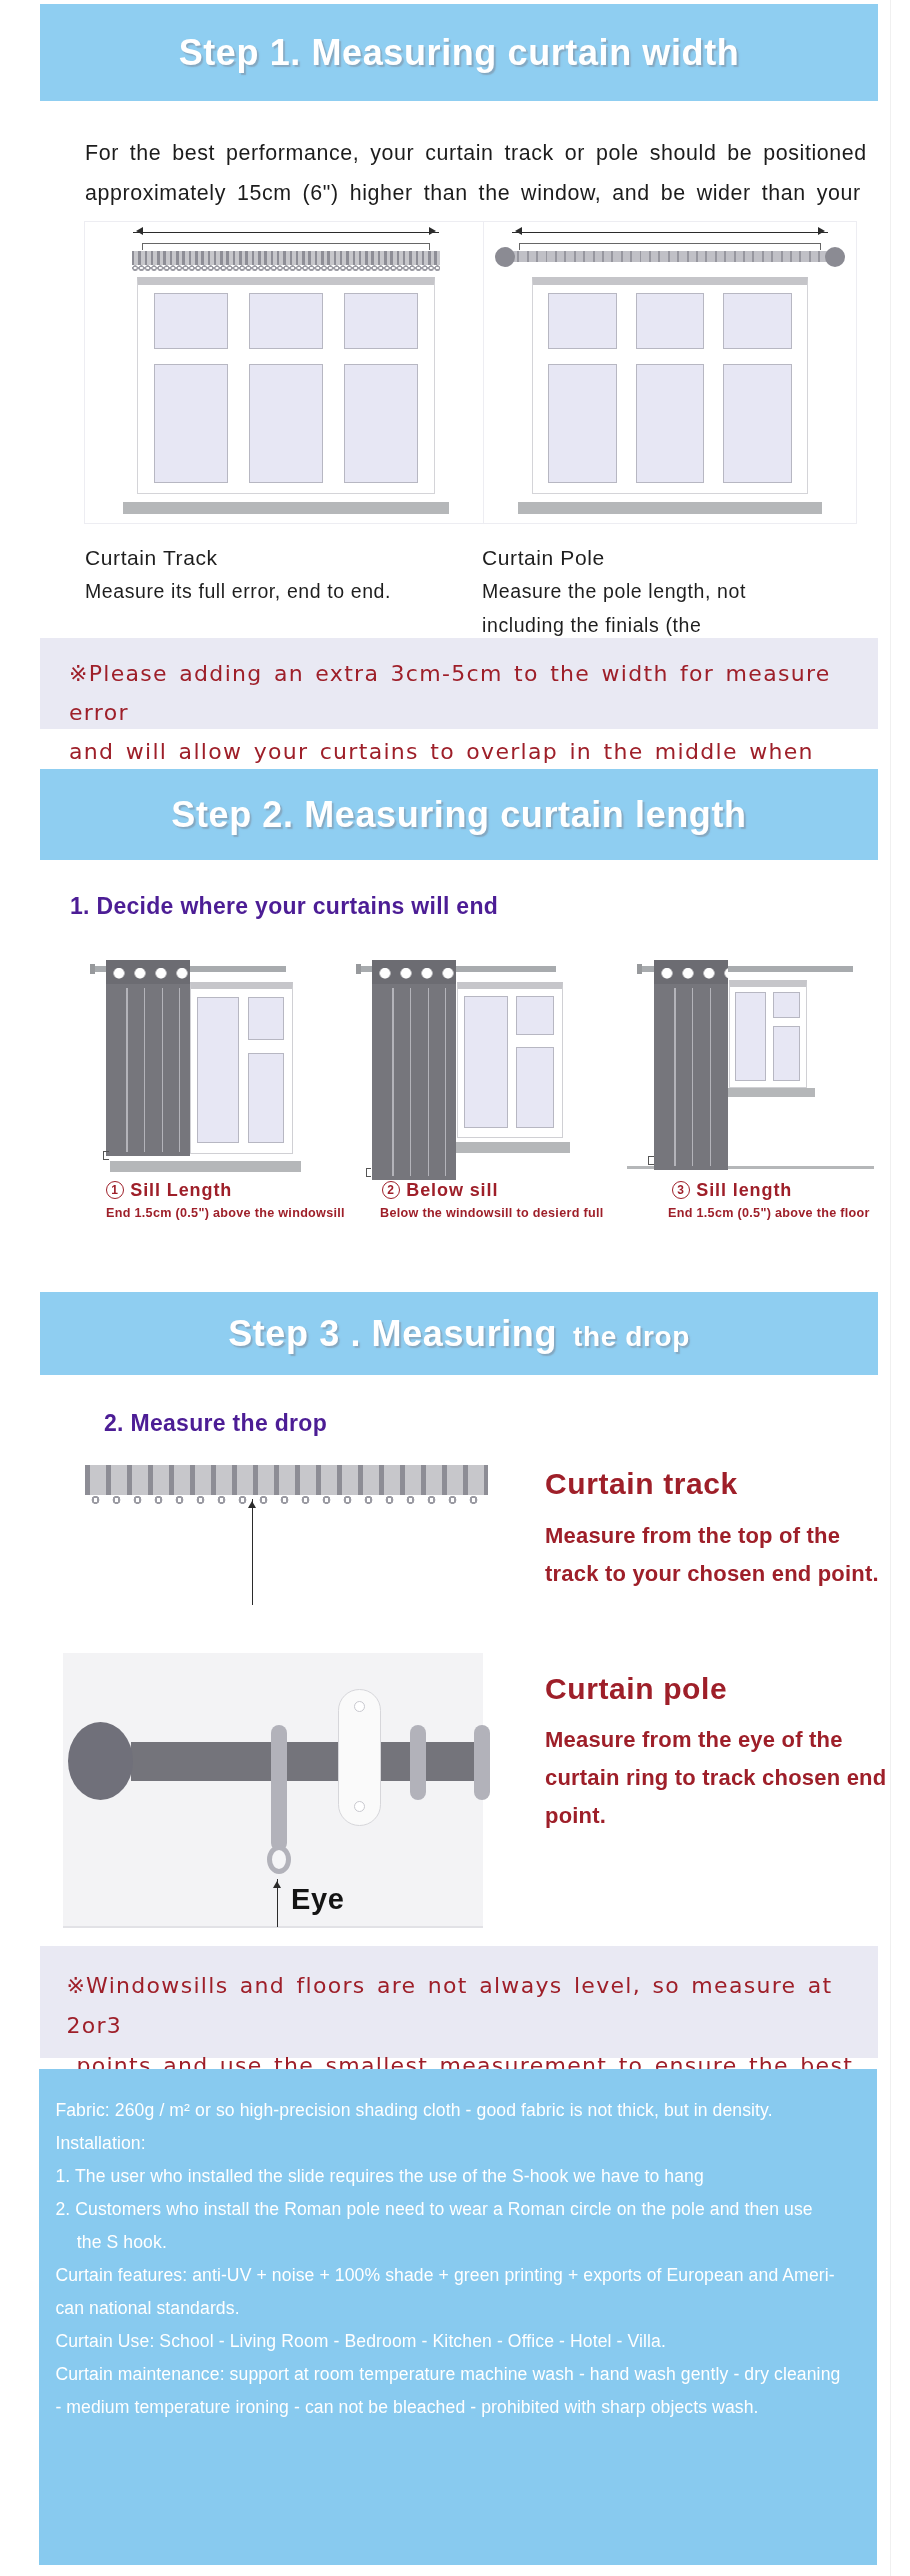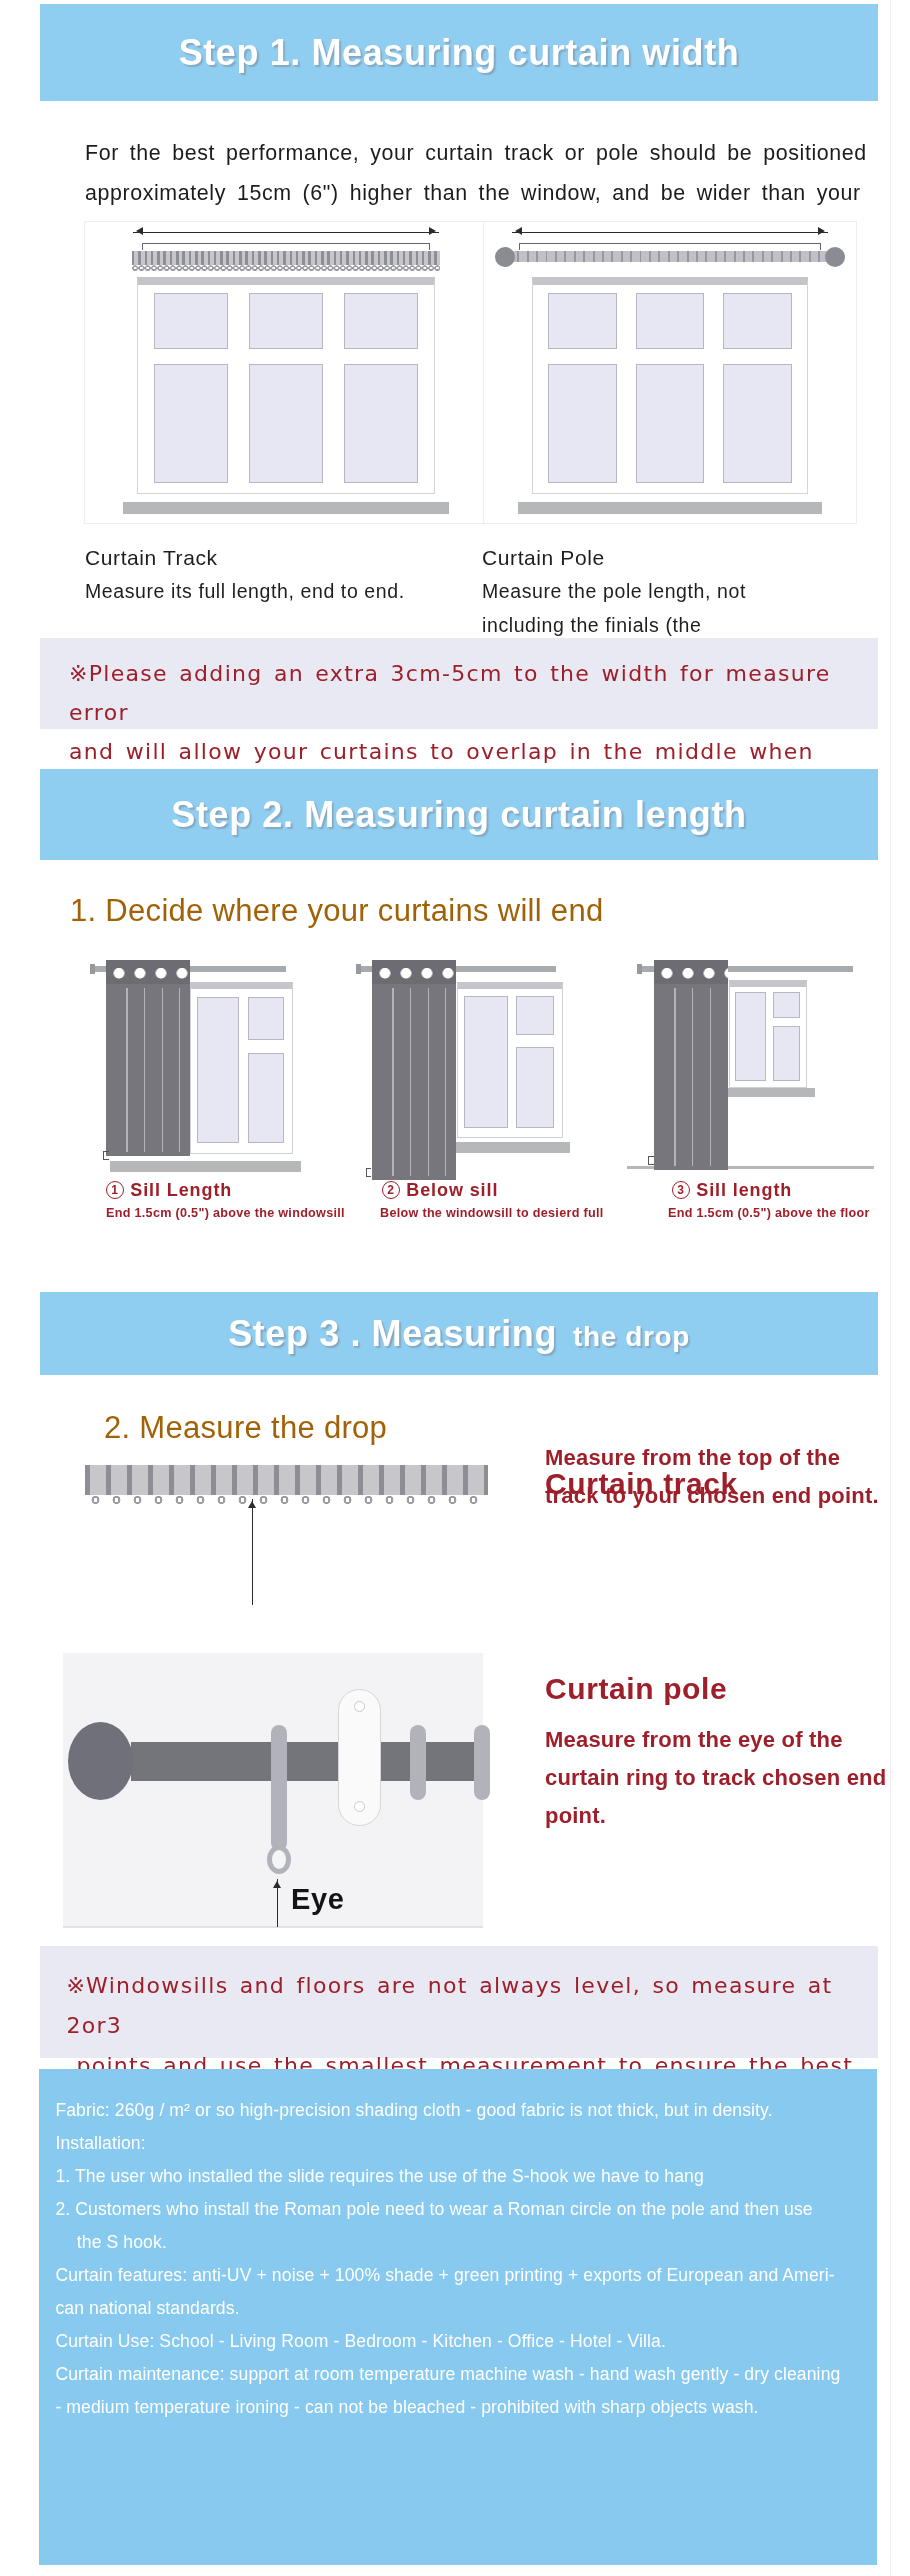--- a/index.html
+++ b/index.html
@@ -51,21 +51,21 @@
   .cap-body  { font-size:19.5px; color:#1e1e1e; letter-spacing:0.6px; }
 
   
   .notice {
     left:40px; width:838px; background:#E9E9F3; color:#9E1F29;
     font-family:"DejaVu Sans","Liberation Sans",sans-serif;
     font-size:22px; letter-spacing:1.3px; word-spacing:3.1px; line-height:39px;
   }
 
   
-  .subhead { font-size:31px; font-weight:normal; color:#a16207; letter-spacing:0.3px; }
+  .subhead { font-size:23px; font-weight:bold; color:#4c1d95; letter-spacing:0.3px; }
 
   
   .cpanel { position:absolute; }
   .rod { position:absolute; height:5.7px; background:#a8abae; z-index:2; }
   .rod::before { content:""; position:absolute; left:-5px; top:-1.9px; width:5px; height:9.4px; background:#97999c; }
   .curtain { position:absolute; background:#76767c; z-index:3; }
   .curtain::before { content:""; position:absolute; top:0; left:0; right:0; height:24px;
     background-color:#6c6c72;
     background-image:radial-gradient(circle at 50% 55%, #fefefe 0 5px, rgba(0,0,0,0) 5.7px);
     background-size:21px 24px; background-repeat:repeat-x; background-position:2.5px 0; }
@@ -141,21 +141,21 @@
       <div class="pane" style="left:5.5%; top:38%; width:25%; height:57%;"></div>
       <div class="pane" style="left:37.5%; top:4%; width:25%; height:27%;"></div>
       <div class="pane" style="left:37.5%; top:38%; width:25%; height:57%;"></div>
       <div class="pane" style="left:69.5%; top:4%; width:25%; height:27%;"></div>
       <div class="pane" style="left:69.5%; top:38%; width:25%; height:57%;"></div>
     </div>
     <div class="sillbar" style="left:34px; right:34px; bottom:8.8px; height:12.6px;"></div>
   </div>
 
   <div class="abs cap-title" style="left:85px; top:546px;">Curtain Track</div>
-  <div class="abs cap-body" style="left:85px; top:580px;">Measure its full length, end to end.</div>
+  <div class="abs cap-body" style="left:85px; top:580px;">Measure its full error, end to end.</div>
   <div class="abs cap-title" style="left:482px; top:546px;">Curtain Pole</div>
   <div class="abs cap-body" style="left:482px; top:580px;">Measure the pole length, not</div>
   <div class="abs cap-body" style="left:482px; top:614px;">including the finials (the</div>
 
   <div class="abs notice" style="top:638px; height:91px; padding:16.4px 19px 0 29px;">
     <div>※Please adding an extra 3cm-5cm to the width for measure error</div>
     <div>and will allow your curtains to overlap in the middle when closed.</div>
   </div>
 
   <div class="abs step-hdr" style="top:769px; height:91px; line-height:91px;">
@@ -221,21 +221,21 @@
   </div>
 
   <div class="abs subhead" style="left:104px; top:1410px;">2. Measure the drop</div>
 
   <div class="abs" style="left:85px; top:1465px; width:403px; height:151px;">
     <div class="trackbar" style="left:0; right:0; top:0; height:30px; background-image:repeating-linear-gradient(90deg,#8d8d95 0 5px,rgba(0,0,0,0) 5px 21px);"></div>
     <div class="eyesrow" style="left:0; right:0; top:30px; height:10.7px; background-image:radial-gradient(circle at 50% 45%, #ffffff 0 1.9px, #9a9aa2 1.9px 3.8px, rgba(0,0,0,0) 4.1px); background-size:21px 10.7px;"></div>
     <div class="v-arrow" style="left:167px; top:34px; height:106px;"></div>
   </div>
   <div class="red-title" style="left:545px; top:1467px;">Curtain track</div>
-  <div class="red-body" style="left:545px; top:1439px;">
+  <div class="red-body" style="left:545px; top:1517px;">
     <div>Measure from the top of the</div>
     <div>track to your chosen end point.</div>
   </div>
 
   <div class="polebox">
     <div style="position:absolute; left:68px; top:89px; right:0; height:39px; background:#74747b;"></div>
     <div style="position:absolute; left:5px; top:69px; width:65px; height:78px; border-radius:50%; background:#70707a;"></div>
     <div class="ring" style="left:208px; top:72px; height:126px;"></div>
     <div style="position:absolute; left:204px; top:192px; width:24px; height:29px; border:5.7px solid #b2b2ba; border-radius:50%; background:#f5f5f7;"></div>
     <div style="position:absolute; left:275px; top:36px; width:43px; height:137px; background:#fafafa; border:1.9px solid #d6d6da; border-radius:21.4px;"></div>

